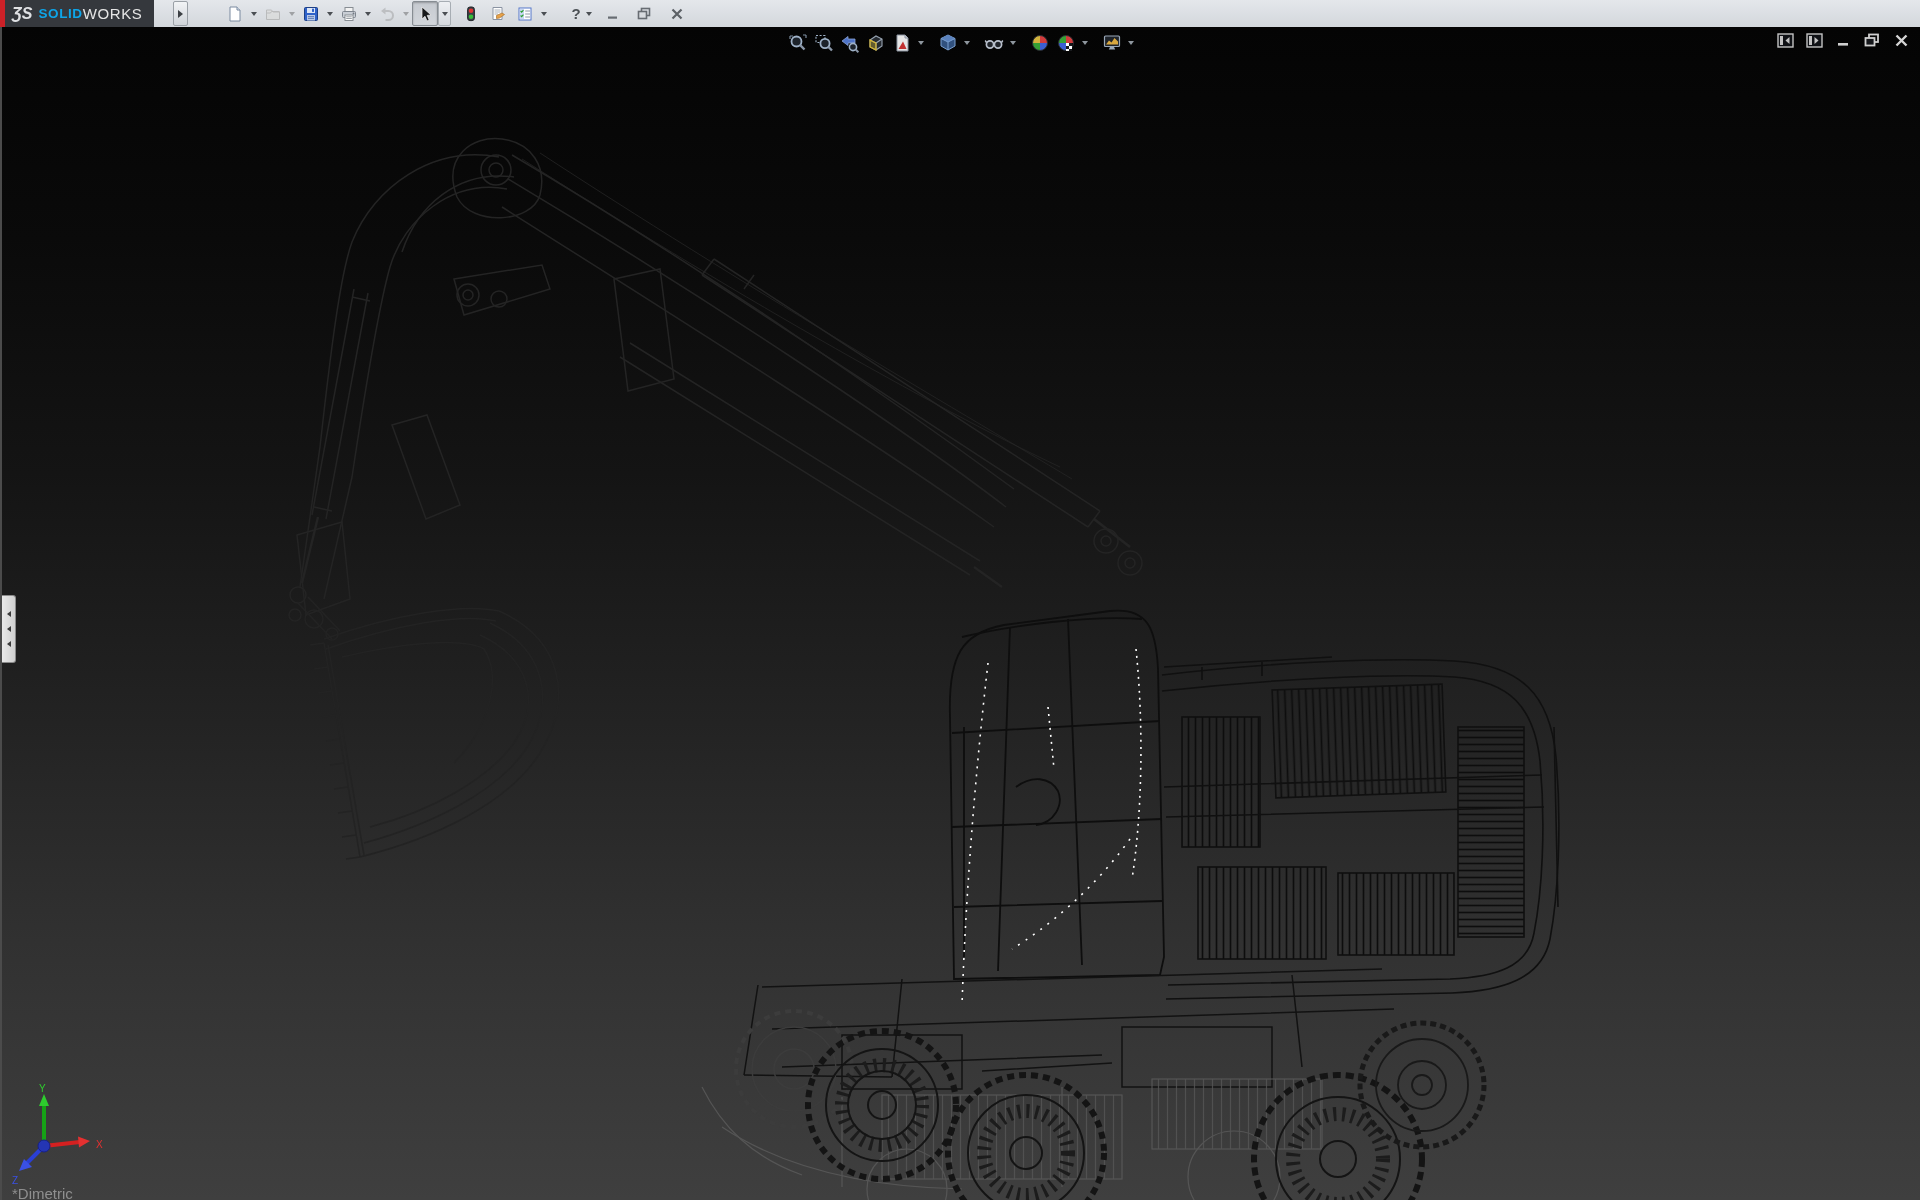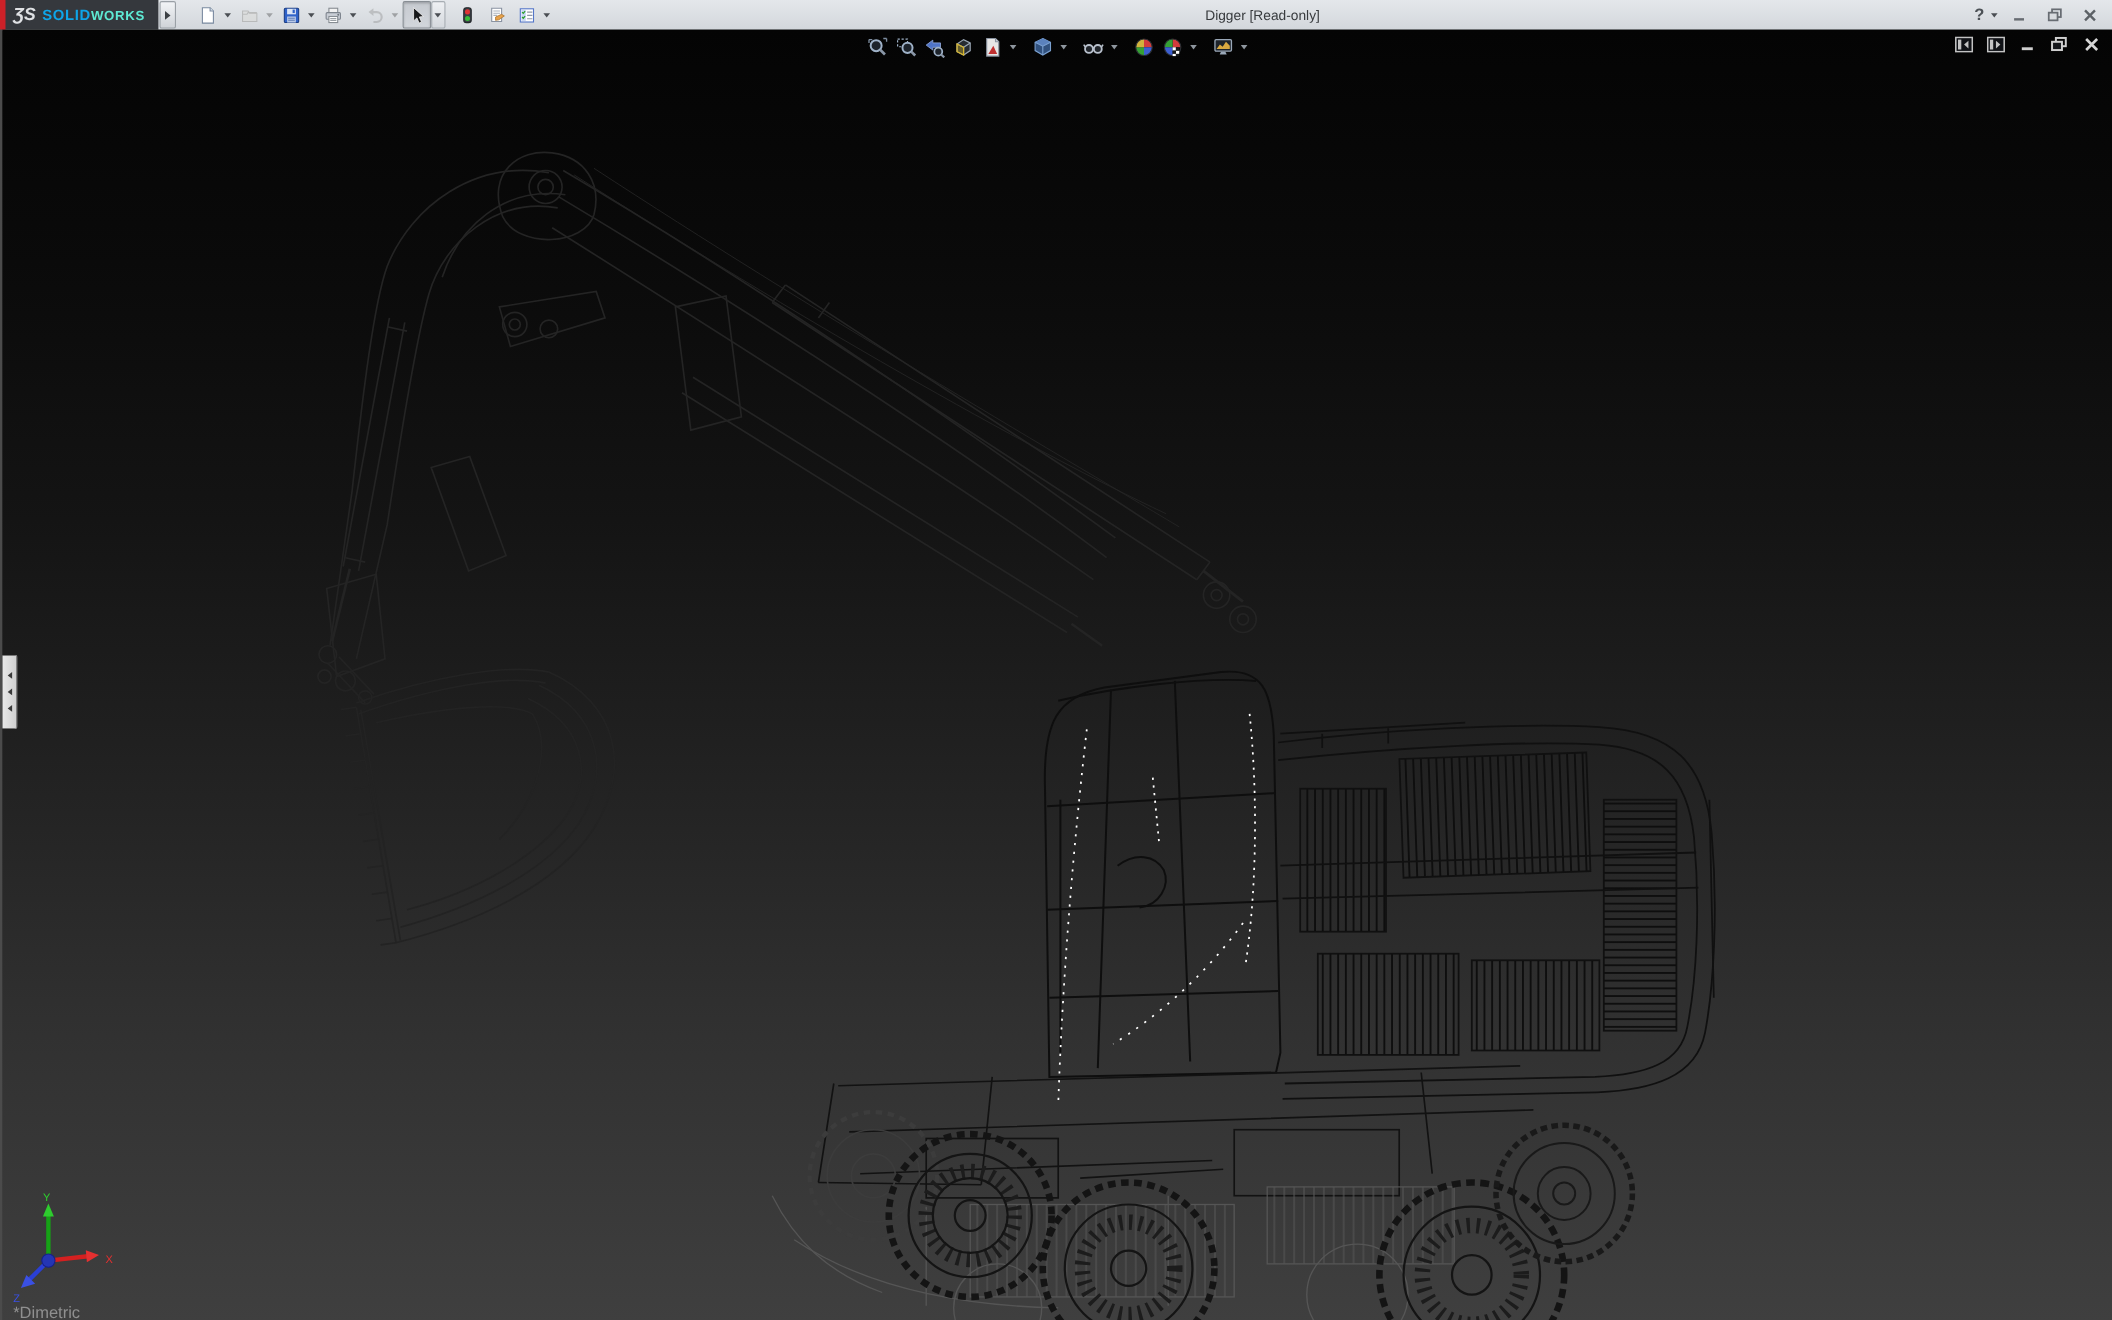--- a/index.html
+++ b/index.html
@@ -3,27 +3,27 @@
 <meta charset="utf-8">
 <style>
   html,body{margin:0;padding:0;}
   body{width:1920px;height:1200px;overflow:hidden;background:#3f3f3f;
        font-family:"Liberation Sans",sans-serif;-webkit-font-smoothing:antialiased;}
   #app{position:absolute;inset:0;width:1920px;height:1200px;overflow:hidden;}
 
   
   .titlebar{position:absolute;top:0;left:0;right:0;height:27px;
     background:linear-gradient(#e4e7eb,#d3d7dc);border-bottom:1px solid #8f959b;
-    display:flex;align-items:center;}
+    display:flex;align-items:center;gap:18px;}
   .brand{height:27px;background:#35383d;display:flex;align-items:center;
     padding:0 12px 0 12px;position:relative;flex:0 0 auto;}
   .brand-red{position:absolute;left:0;top:0;bottom:0;width:5px;background:#cc2128;}
   .brand-glyph{color:#dfe1e4;font-style:italic;font-weight:bold;font-size:16px;margin-right:6px;}
   .brand-solid{color:#0ea5e9;font-weight:bold;font-size:13.5px;letter-spacing:.6px;}
-  .brand-works{color:#5eead4;font-weight:bold;font-size:12px;letter-spacing:.6px;}
+  .brand-works{color:#e5e5e5;font-weight:normal;font-size:15px;letter-spacing:.6px;}
   .flyout-btn{width:13px;height:23px;margin-left:1px;border:1px solid #9aa0a6;border-radius:2px;
     background:linear-gradient(#f2f4f6,#cfd3d8);display:flex;align-items:center;justify-content:center;flex:0 0 auto;}
   .tri-r{width:0;height:0;border-top:4px solid transparent;border-bottom:4px solid transparent;border-left:5px solid #3c4044;}
   .tri-d{width:0;height:0;border-left:3.5px solid transparent;border-right:3.5px solid transparent;border-top:4px solid #4a4e53;}
 
   .main-toolbar{display:flex;align-items:center;margin-left:16px;flex:0 0 auto;}
   .tb-btn{width:24px;height:23px;display:flex;align-items:center;justify-content:center;border:1px solid transparent;border-radius:2px;}
   .tb-caret{width:11px;height:23px;display:flex;align-items:center;justify-content:center;}
   .tb-group{display:flex;align-items:center;margin-right:1px;}
   .tb-btn.disabled,.tb-caret.disabled{opacity:.42;filter:grayscale(90%);}
@@ -191,21 +191,20 @@
             <line x1="8.2" y1="8" x2="13" y2="8" stroke="#8f98a6"></line>
             <line x1="8.2" y1="11" x2="13" y2="11" stroke="#8f98a6"></line>
           </svg>
         </div>
         <div class="tb-caret">
             <div class="tri-d"></div>
           </div>
       </div>
     </div>
 
-    <div class="title-center">Digger [Read-only]</div>
 
     <div class="tb-right">
       <span class="help-q">?</span>
       <div class="tb-caret">
           <div class="tri-d"></div>
         </div>
       <div class="win-btn">
         <svg width="14" height="12" viewBox="0 0 14 12">
           <rect x="2" y="8.5" width="9" height="2.2" fill="#676c72"></rect>
         </svg>

